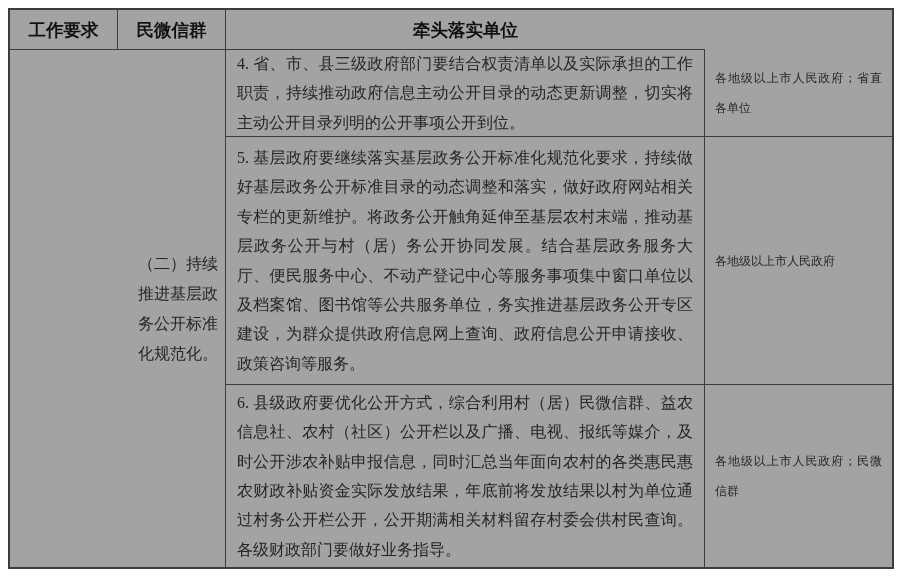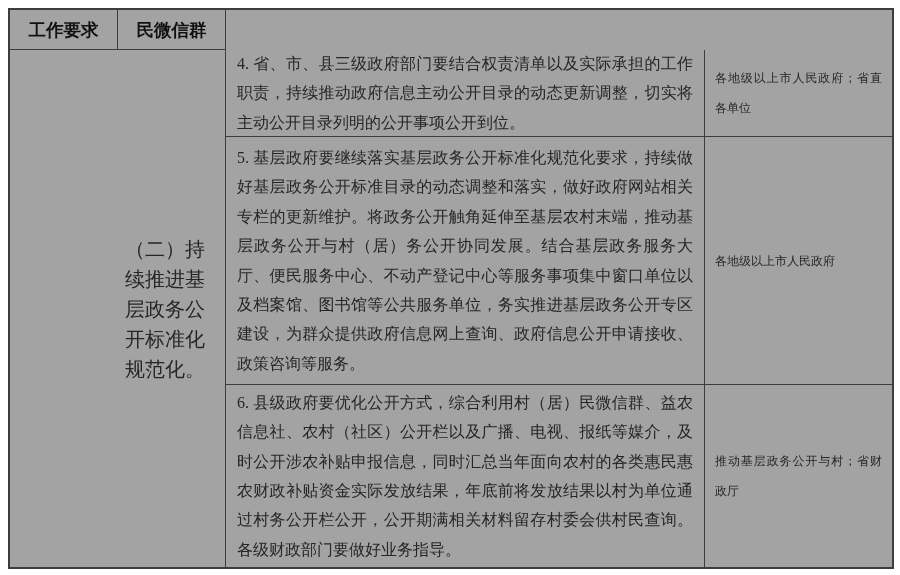--- a/index.html
+++ b/index.html
@@ -32,22 +32,22 @@
   .header-cell {
     justify-content: center;
     font-family: "Liberation Sans", "DejaVu Sans", sans-serif;
     font-weight: bold;
     font-size: 17.5px;
     color: #111111;
   }
   .merged-cell {
     grid-row: 2 / 5;
     justify-content: center;
-    text-align: left;
-    font-size: 20px;
+    text-align: right;
+    font-size: 16px;
     line-height: 30px;
     padding: 4px 7px;
   }
   .req-cell {
     padding: 0 11px;
     font-size: 16px;
   }
   .req-cell .para {
     width: 100%;
     text-align: justify;
@@ -69,20 +69,23 @@
 <body>
 
 <div class="doc-table">
 
   <div class="cell header-cell">
     <span>工作要求</span>
   </div>
   <div class="cell header-cell">
     <span>民微信群</span>
   </div>
+  <div class="cell header-cell last-col">
+    <span>牵头落实单位</span>
+  </div>
 
   <div class="cell merged-cell last-row" style="grid-column:2;">
     <span>（二）持续推进基层政务公开标准化规范化。</span>
   </div>
 
   <div class="cell req-cell" style="grid-column:3; grid-row:2;">
     <div class="para">4. 省、市、县三级政府部门要结合权责清单以及实际承担的工作职责，持续推动政府信息主动公开目录的动态更新调整，切实将主动公开目录列明的公开事项公开到位。</div>
   </div>
   <div class="cell unit-cell last-col" style="grid-column:4; grid-row:2;">
     <div class="para">各地级以上市人民政府；省直各单位</div>
@@ -92,16 +95,16 @@
     <div class="para">5. 基层政府要继续落实基层政务公开标准化规范化要求，持续做好基层政务公开标准目录的动态调整和落实，做好政府网站相关专栏的更新维护。将政务公开触角延伸至基层农村末端，推动基层政务公开与村（居）务公开协同发展。结合基层政务服务大厅、便民服务中心、不动产登记中心等服务事项集中窗口单位以及档案馆、图书馆等公共服务单位，务实推进基层政务公开专区建设，为群众提供政府信息网上查询、政府信息公开申请接收、政策咨询等服务。</div>
   </div>
   <div class="cell unit-cell last-col" style="grid-column:4; grid-row:3;">
     <div class="para">各地级以上市人民政府</div>
   </div>
 
   <div class="cell req-cell last-row" style="grid-column:3; grid-row:4;">
     <div class="para">6. 县级政府要优化公开方式，综合利用村（居）民微信群、益农信息社、农村（社区）公开栏以及广播、电视、报纸等媒介，及时公开涉农补贴申报信息，同时汇总当年面向农村的各类惠民惠农财政补贴资金实际发放结果，年底前将发放结果以村为单位通过村务公开栏公开，公开期满相关材料留存村委会供村民查询。各级财政部门要做好业务指导。</div>
   </div>
   <div class="cell unit-cell last-col last-row" style="grid-column:4; grid-row:4;">
-    <div class="para">推动基层政务公开与村；省财政厅</div>
+    <div class="para">各地级以上市人民政府；民微信群</div>
   </div>
 
 </div>
 
 </body></html>

